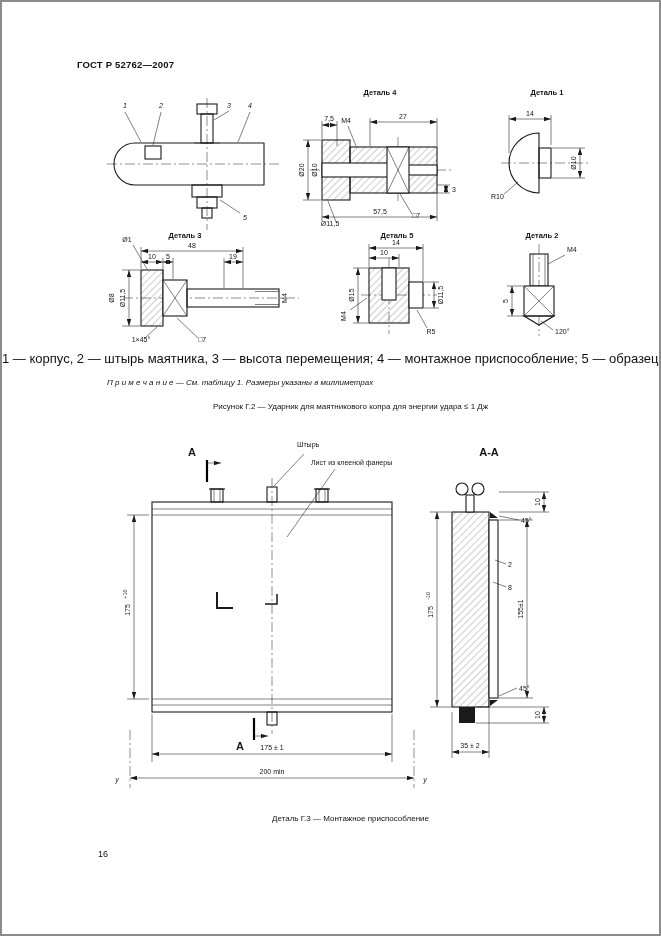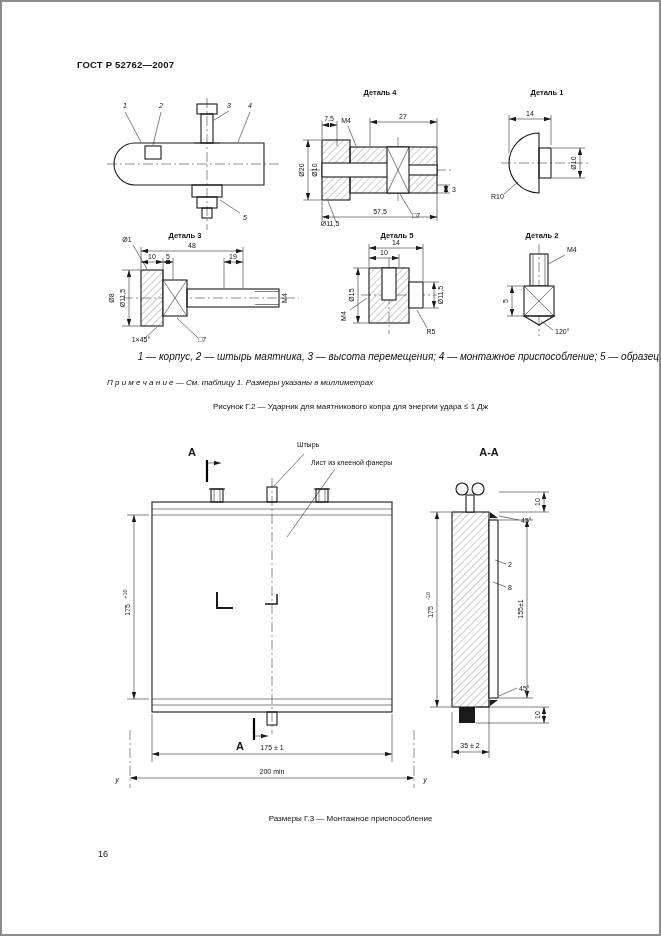--- a/index.html
+++ b/index.html
@@ -2,21 +2,21 @@
 <html><head>
 <meta charset="utf-8">
 <style>
   * { margin:0; padding:0; box-sizing:border-box; }
   html,body { background:#ffffff; }
   .page { position:relative; width:661px; height:936px; background:#fff;
           border:2px solid #8c8c8c; font-family:"Liberation Sans",sans-serif;
           color:#111; overflow:hidden; }
   .abs { position:absolute; }
   .hdr { position:absolute; left:75px; top:57px; font-size:9.5px; font-weight:bold; letter-spacing:.2px; }
-  .legend { position:absolute; left:0; top:349px; width:100%; text-align:right; font-size:10px; font-style:italic; }
+  .legend { position:absolute; left:0; top:349px; width:100%; text-align:left; font-size:13px; }
   .note { position:absolute; left:105px; top:376px; font-size:8px;font-style:italic; }
   .cap { position:absolute; left:0; width:100%; text-align:center; font-size:8px;padding-left:40px; }
   .pagenum { position:absolute; left:76px; top:847px; font-size:9px;margin-left:20px; }
   svg text { font-family:"Liberation Sans",sans-serif; fill:#141414; }
   .t  { font-size:7px; }
   .ts { font-size:5.5px; }
   .tt { font-size:7.5px; font-weight:bold; }
   .big{ font-size:11px; font-weight:bold; }
   .it { font-style:italic; }
   .o    { stroke:#1a1a1a; stroke-width:1.1; fill:none; }
@@ -332,15 +332,15 @@
         <line class="thin" x1="379" y1="291" x2="452" y2="291"></line>
       <line class="dim" x1="447" y1="275" x2="447" y2="291"></line>
       <text class="t" x="443" y="283" text-anchor="middle" transform="rotate(-90 443 283)">10</text>
       <line class="thin" x1="355" y1="280" x2="355" y2="326"></line>
         <line class="thin" x1="392" y1="268" x2="392" y2="326"></line>
       <line class="dim" x1="355" y1="320" x2="392" y2="320"></line>
       <text class="t" x="373" y="316" text-anchor="middle">35 ± 2</text>
     </g>
   </svg>
 
-  <div class="cap" style="top:812px">Размеры Г.3 — Монтажное приспособление</div>
+  <div class="cap" style="top:812px">Деталь Г.3 — Монтажное приспособление</div>
   <div class="pagenum">16</div>
 </div>
 
 </body></html>

